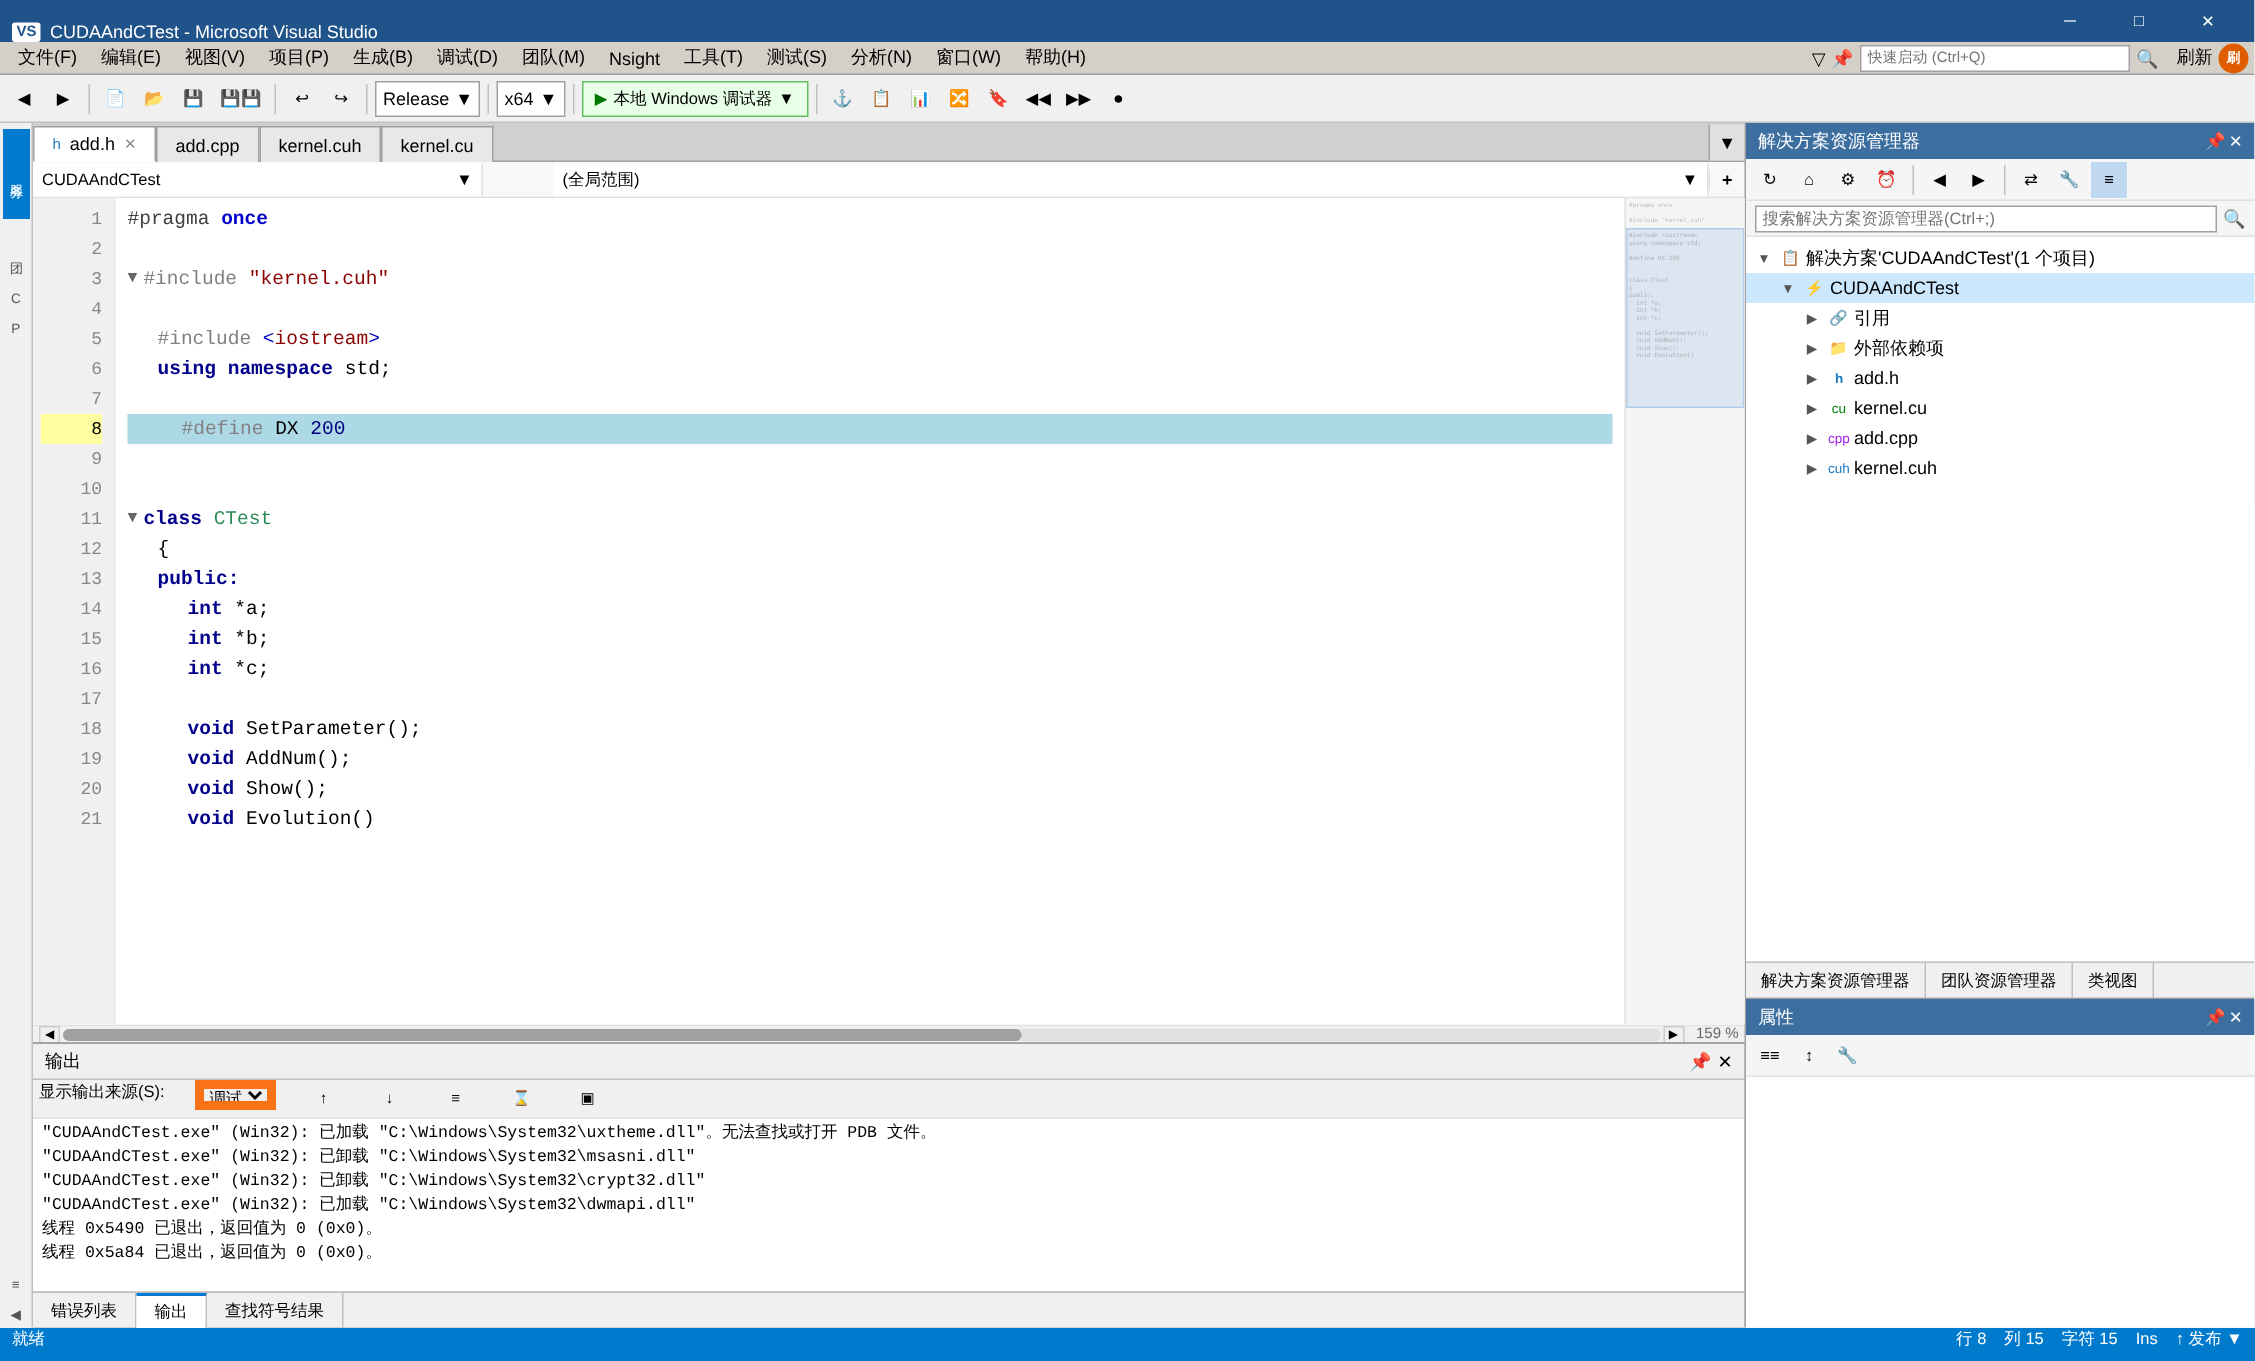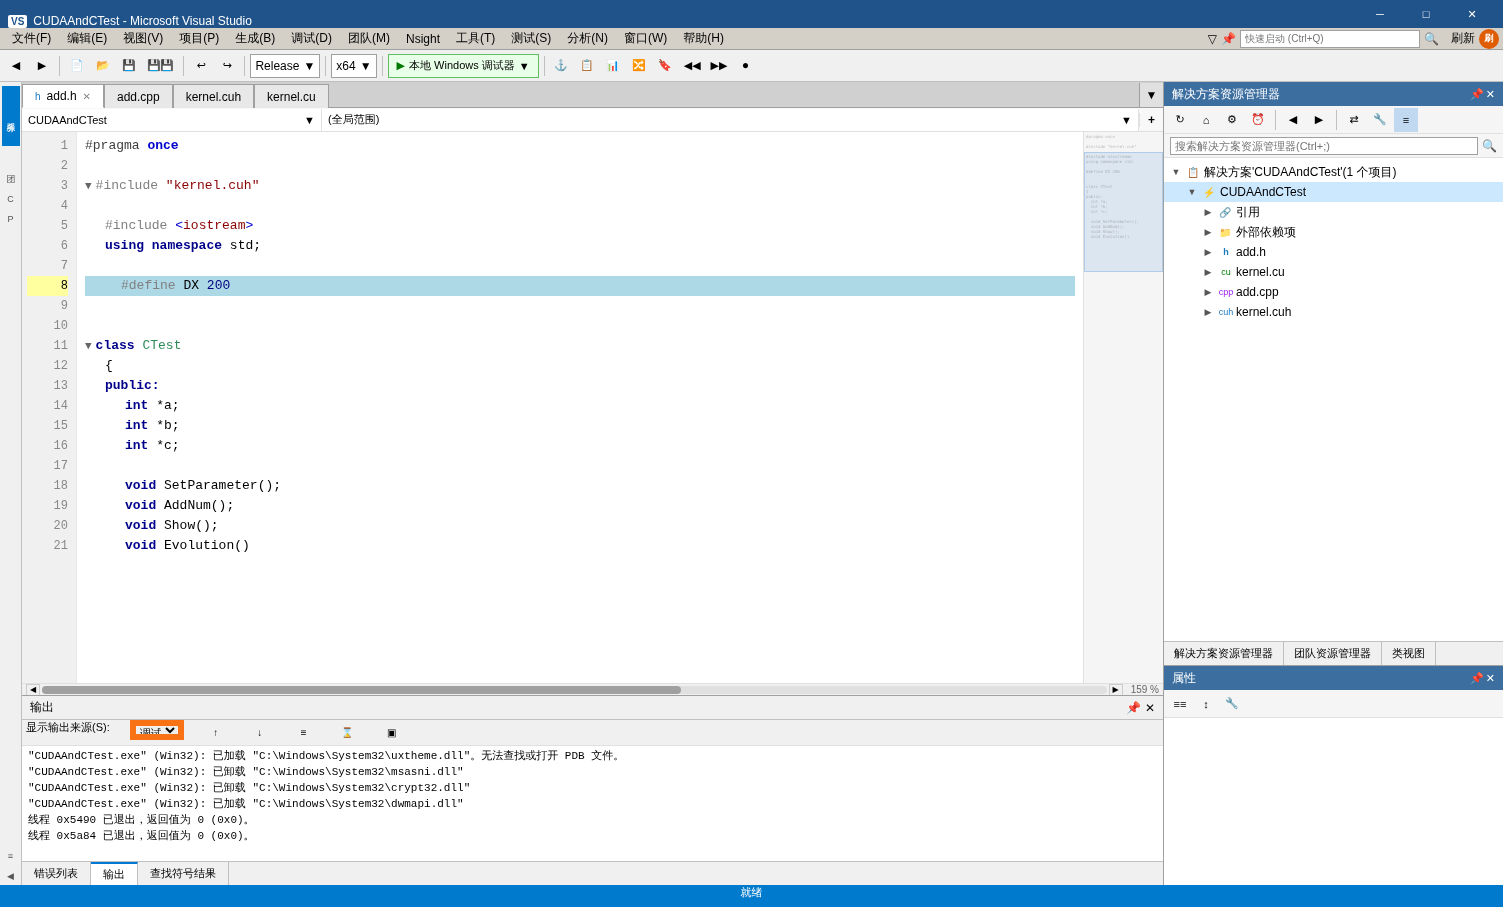--- a/index.html
+++ b/index.html
@@ -36,21 +36,21 @@
     #tab-bar { height: 26px; background: #d0d0d0; display: flex; align-items: flex-end; border-bottom: 1px solid #a0a0a0; }
     .tab { height: 24px; padding: 0 12px; display: flex; align-items: center; gap: 6px; cursor: pointer; border: 1px solid #a0a0a0; border-bottom: none; background: #e8e8e8; font-size: 12px; white-space: nowrap; position: relative; top: 1px; }
     .tab.active { background: #fff; border-bottom: 1px solid #fff; z-index: 1; }
     .tab .close-tab { font-size: 10px; color: #888; cursor: pointer; }
     .tab-arrow { width: 24px; height: 24px; display: flex; align-items: center; justify-content: center; cursor: pointer; margin-left: auto; border-left: 1px solid #a0a0a0; background: #e0e0e0; }
     
     
     #code-toolbar { height: 24px; background: #f8f8f8; border-bottom: 1px solid #e0e0e0; display: flex; align-items: center; gap: 0; }
     .code-dropdown { height: 22px; border: none; border-right: 1px solid #e0e0e0; background: #fff; font-size: 11px; padding: 0 6px; cursor: pointer; display: flex; align-items: center; gap: 4px; }
     .code-dropdown-class { flex: 0 0 300px; }
-    .code-dropdown-member { flex: 1; }
+    .code-dropdown-member { flex: 1; margin-left: 47px; }
     .code-dropdown-plus { width: 24px; border-left: 1px solid #e0e0e0; display: flex; align-items: center; justify-content: center; cursor: pointer; font-weight: bold; }
     
     
     #editor { flex: 1; background: #fff; overflow: hidden; position: relative; display: flex; }
     #line-numbers { width: 50px; background: #f0f0f0; border-right: 1px solid #e8e8e8; padding: 4px 0; font-family: 'Courier New', monospace; font-size: 13px; color: #888; text-align: right; padding-right: 8px; user-select: none; }
     .line-num { height: 20px; line-height: 20px; font-size: 12px; }
     #code-content { flex: 1; padding: 4px 8px; font-family: 'Courier New', monospace; font-size: 13px; overflow: auto; position: relative; }
     .code-line { height: 20px; line-height: 20px; white-space: pre; display: flex; align-items: center; position: relative; }
     
     
@@ -90,21 +90,21 @@
     #output-panel { height: 190px; background: #737373; border-top: 1px solid #a0a0a0; display: flex; flex-direction: column; }
     #output-header { background: #f0f0f0; height: 24px; display: flex; align-items: center; padding: 0 8px; font-size: 12px; border-bottom: 1px solid #c0c0c0; justify-content: space-between; }
     #output-toolbar { background: #f0f0f0; height: 26px; display: flex; padding: 0 4px; border-bottom: 1px solid #e0e0e0; gap: 20px; }
     #output-content { flex: 1; overflow: auto; padding: 2px 6px; font-family: 'Courier New', monospace; font-size: 11px; background: #fff; }
     #output-content .line { height: 16px; line-height: 16px; white-space: nowrap; }
     #output-tabs { height: 24px; background: #f0f0f0; border-top: 1px solid #c0c0c0; display: flex; align-items: center; }
     .output-tab { padding: 0 12px; height: 24px; display: flex; align-items: center; font-size: 11px; cursor: pointer; border-right: 1px solid #c0c0c0; }
     .output-tab.active { background: #fff; border-top: 2px solid #0078d4; }
     
     
-    #status-bar { height: 22px; background: #007acc; color: #fff; display: flex; align-items: center; padding: 0 8px; gap: 16px; font-size: 11px; position: fixed; bottom: 0; left: 0; right: 0; flex-direction: column; }
+    #status-bar { height: 22px; background: #007acc; color: #fff; display: flex; align-items: flex-start; padding: 0 8px; gap: 16px; font-size: 11px; position: fixed; bottom: 0; left: 0; right: 0; }
     #status-bar .status-left { display: flex; align-items: center; gap: 12px; }
     #status-bar .status-right { margin-left: auto; display: flex; align-items: center; gap: 12px; }
   </style>
 </head>
 <body>
 
 <div id="title-bar">
   <div class="title-left">
     <span style="background:#fff;color:#1f538a;font-weight:bold;font-size:10px;padding:1px 3px;border-radius:2px;">VS</span>
     <span>CUDAAndCTest - Microsoft Visual Studio</span>

